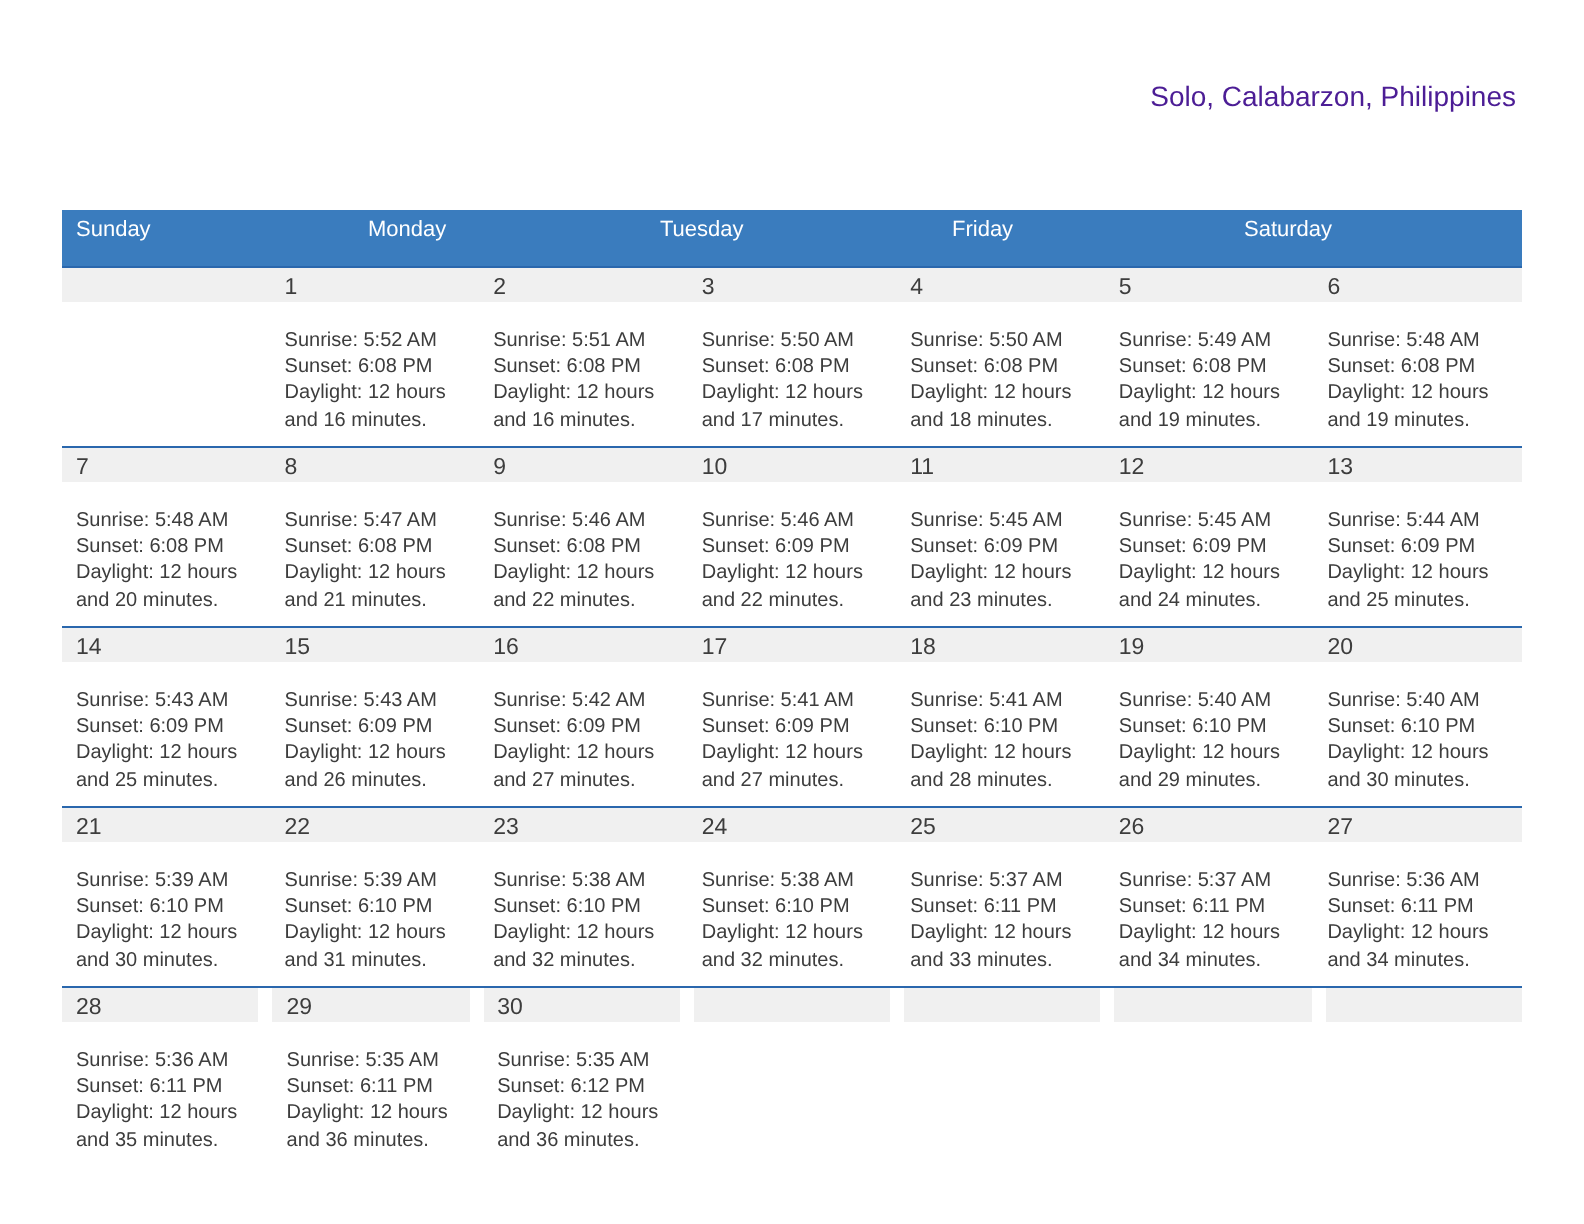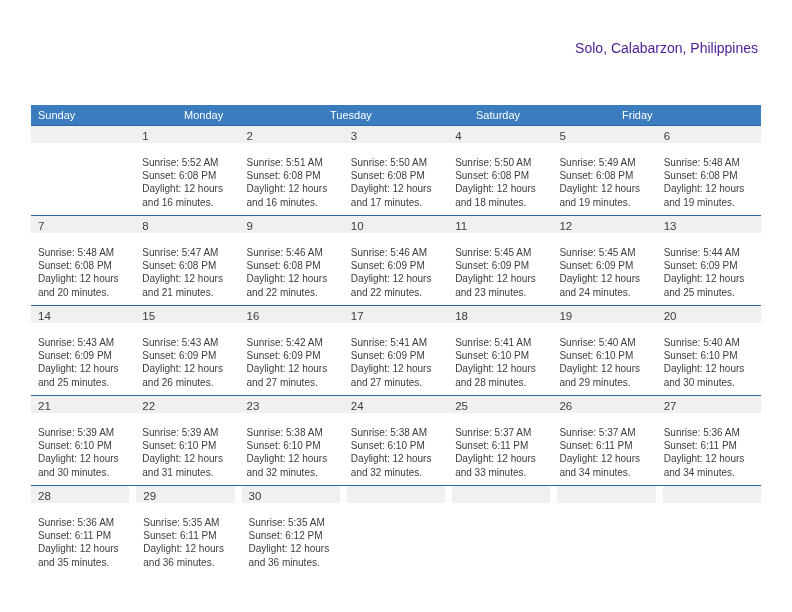--- a/index.html
+++ b/index.html
@@ -93,21 +93,21 @@
   
   .calendar {
     position: absolute;
     left: 31px;
     top: 105px;
     width: 730px;
   }
   .weekday-row {
     display: flex;
     width: 730px;
-    height: 20px;
+    height: 28px;
     background: #3a7cbe;
   }
   .weekday {
     flex: 1 1 0;
     box-sizing: border-box;
     padding-left: 7px;
     font-size: 11px;
     color: #ffffff;
     line-height: 20px;
     white-space: nowrap;
@@ -167,22 +167,22 @@
       <div class="cal-subtitle">Solo, Calabarzon, Philippines</div>
     </div>
 
   </div>
 
   <div class="calendar">
     <div class="weekday-row" id="weekday-row">
         <div class="weekday">Sunday</div>
         <div class="weekday">Monday</div>
         <div class="weekday">Tuesday</div>
+        <div class="weekday">Friday</div>
         <div class="weekday">Saturday</div>
-        <div class="weekday">Friday</div>
       </div>
     <div id="weeks-container">
         <div class="week-row">
           <div class="day-cell empty">
             <div class="day-band"><span class="day-number"></span></div>
           </div>
           <div class="day-cell">
             <div class="day-band"><span class="day-number">1</span></div>
             <div class="day-body">
               <div class="day-line">Sunrise: 5:52 AM</div>

